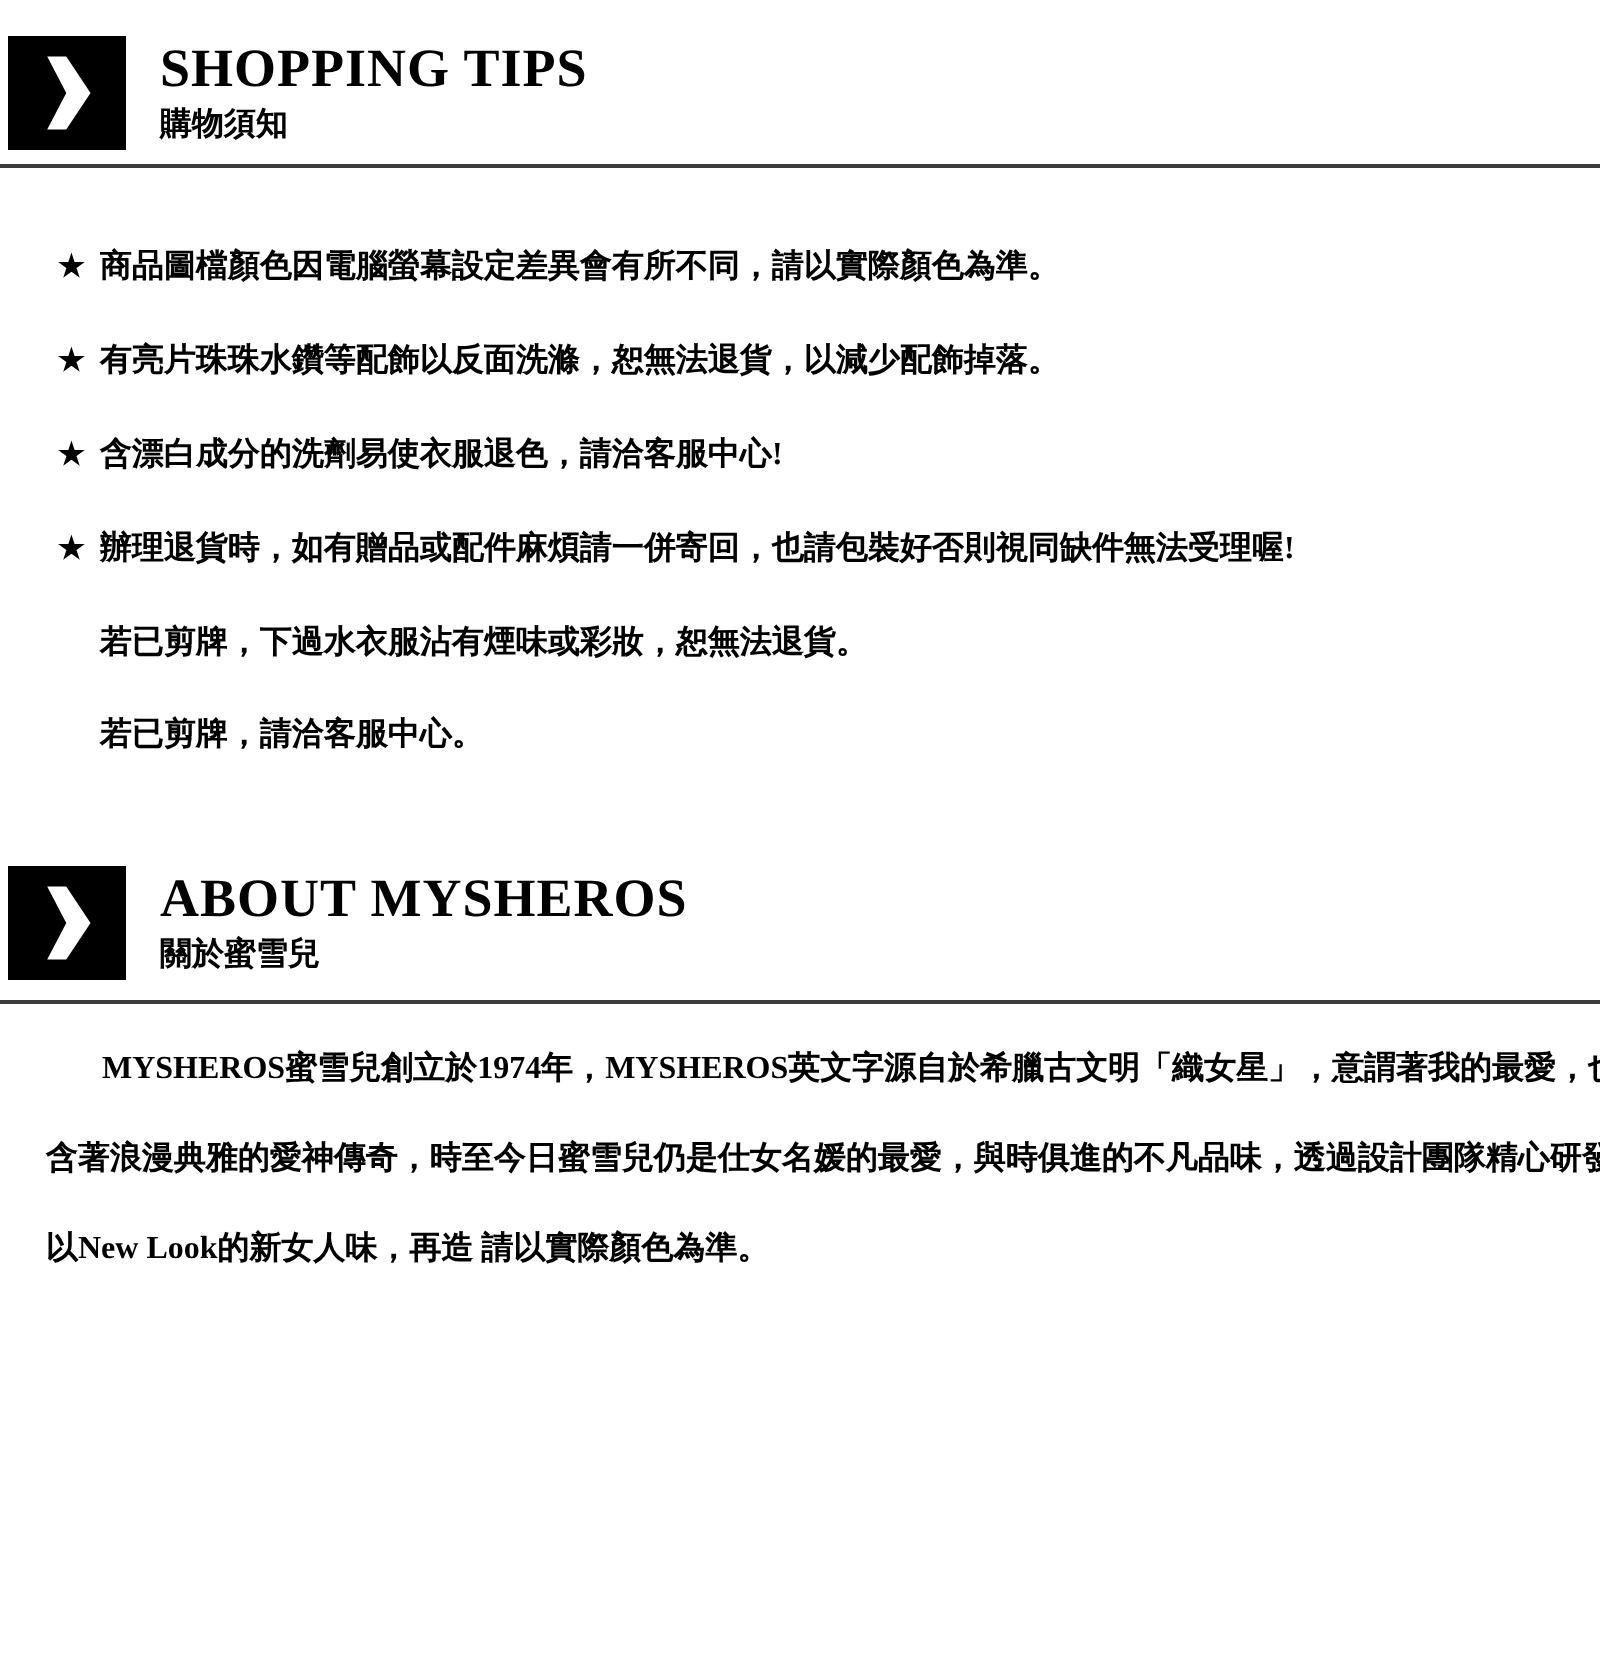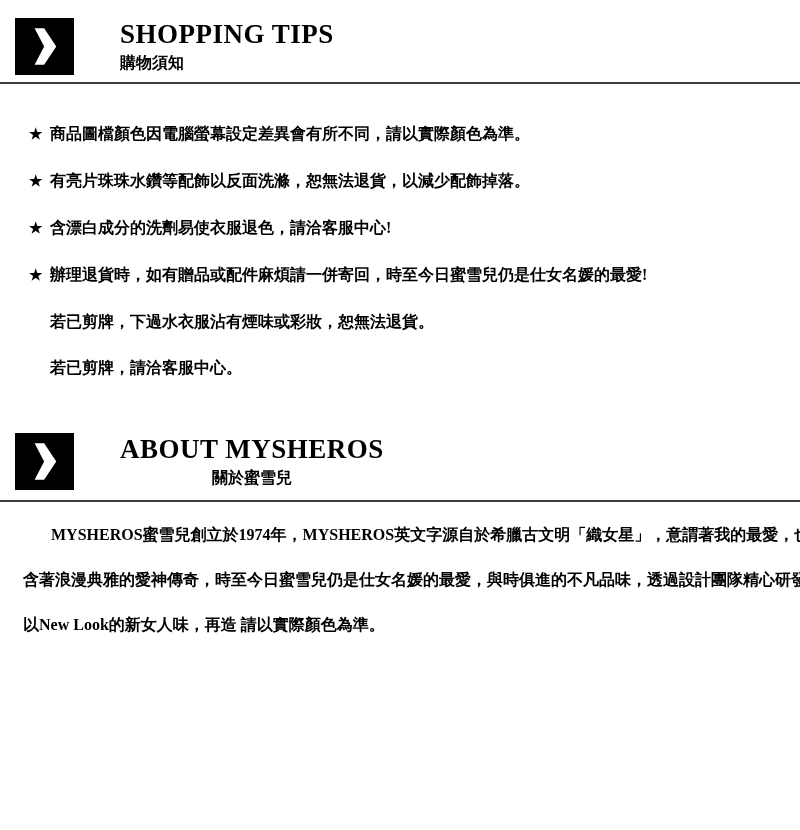--- a/index.html
+++ b/index.html
@@ -11,25 +11,24 @@
     width: 800px;
     height: 830px;
     overflow: hidden;
     color: #000000;
     font-family: "Liberation Serif", "DejaVu Serif", serif;
   }
   
   .section-header {
     display: flex;
     align-items: flex-start;
-    padding-left: 15px;
-    gap: 29px;
+    padding-left: 4px;
   }
   .section-header.first { margin-top: 18px; }
-  .section-header.second { margin-top: 56px; text-align: center; }
+  .section-header.second { margin-top: 56px; }
   .icon-box {
     flex: none;
     width: 59px;
     height: 57px;
     background: #000000;
     display: flex;
     align-items: center;
     justify-content: center;
   }
   .icon-box svg { width: 26px; height: 37px; display: block; }
@@ -106,21 +105,21 @@
   <div class="tip-row">
     <span class="tip-star">★</span><span>商品圖檔顏色因電腦螢幕設定差異會有所不同，請以實際顏色為準。</span>
   </div>
   <div class="tip-row">
     <span class="tip-star">★</span><span>有亮片珠珠水鑽等配飾以反面洗滌，恕無法退貨，以減少配飾掉落。</span>
   </div>
   <div class="tip-row">
     <span class="tip-star">★</span><span>含漂白成分的洗劑易使衣服退色，請洽客服中心!</span>
   </div>
   <div class="tip-row">
-    <span class="tip-star">★</span><span>辦理退貨時，如有贈品或配件麻煩請一併寄回，時至今日蜜雪兒仍是仕女名媛的最愛!</span>
+    <span class="tip-star">★</span><span>辦理退貨時，如有贈品或配件麻煩請一併寄回，也請包裝好否則視同缺件無法受理喔!</span>
   </div>
   <div class="tip-row">
     <span class="tip-star"></span><span>若已剪牌，下過水衣服沾有煙味或彩妝，恕無法退貨。</span>
   </div>
   <div class="tip-row">
     <span class="tip-star"></span><span>若已剪牌，請洽客服中心。</span>
   </div>
 </div>
 
 <div class="section-header second">

